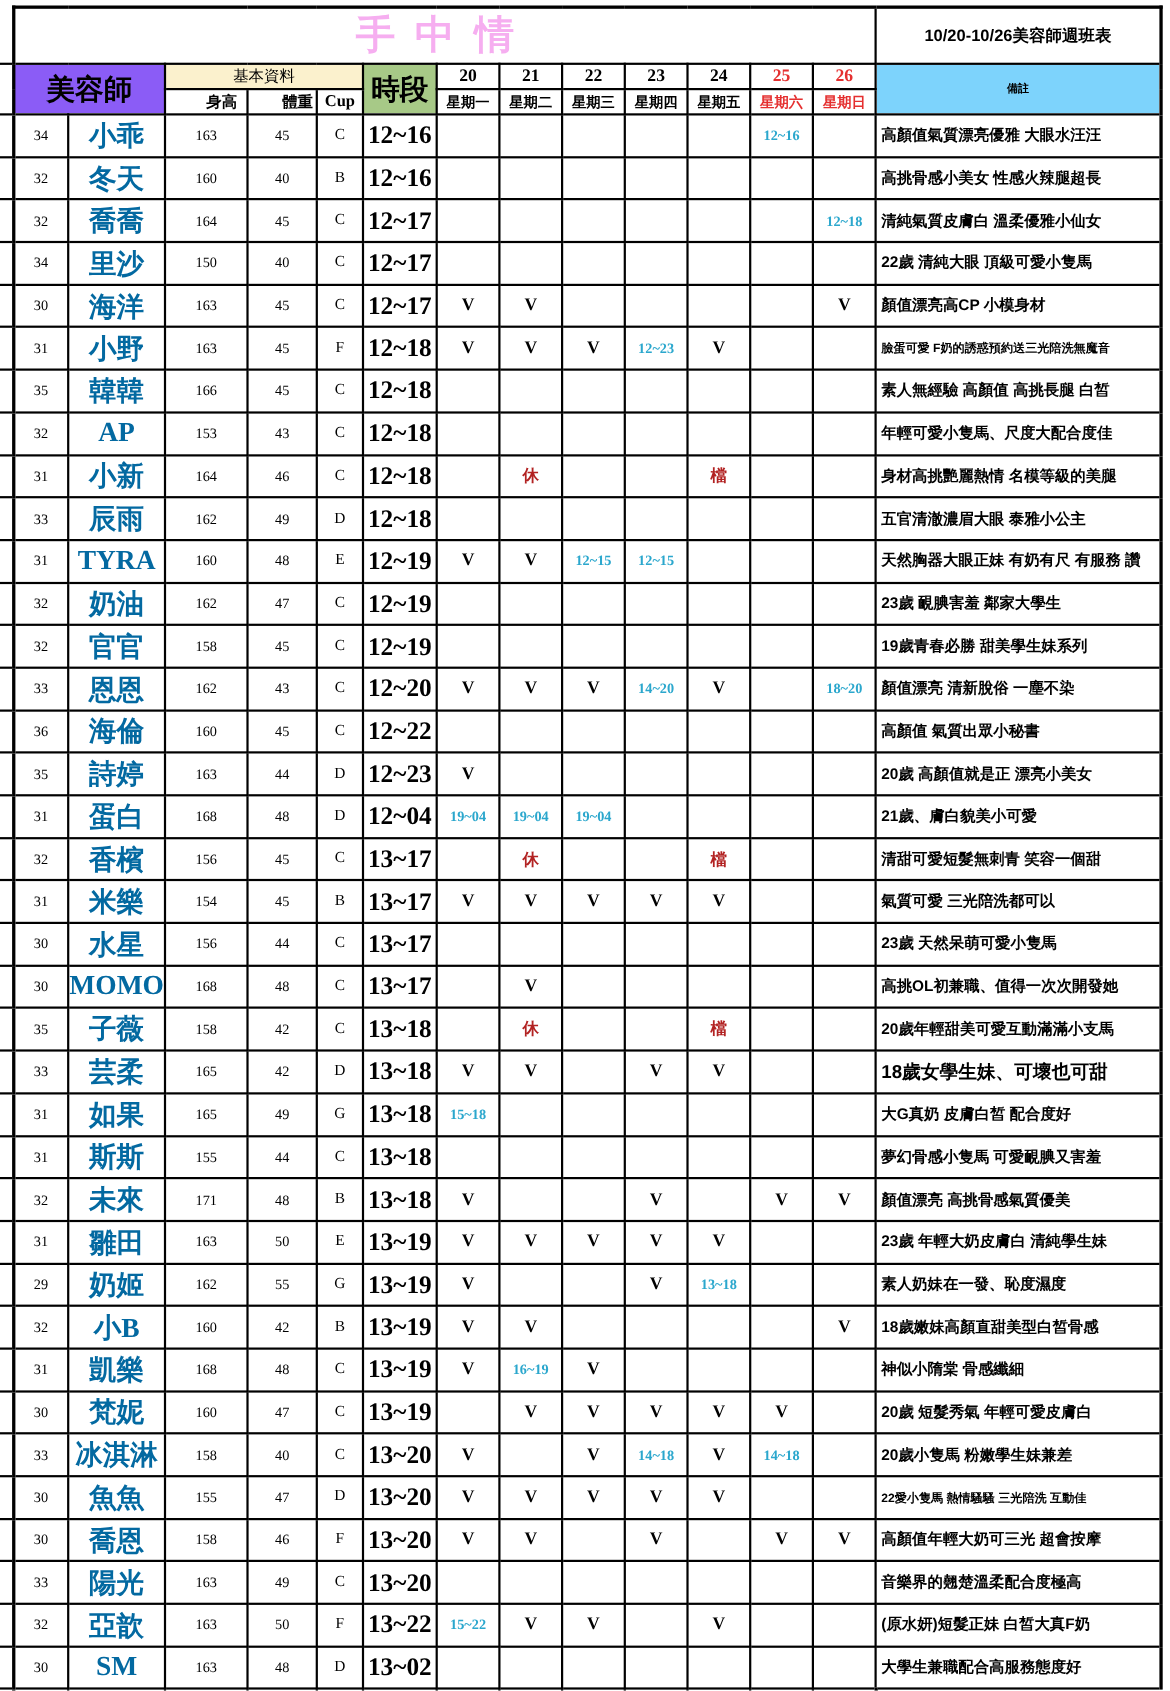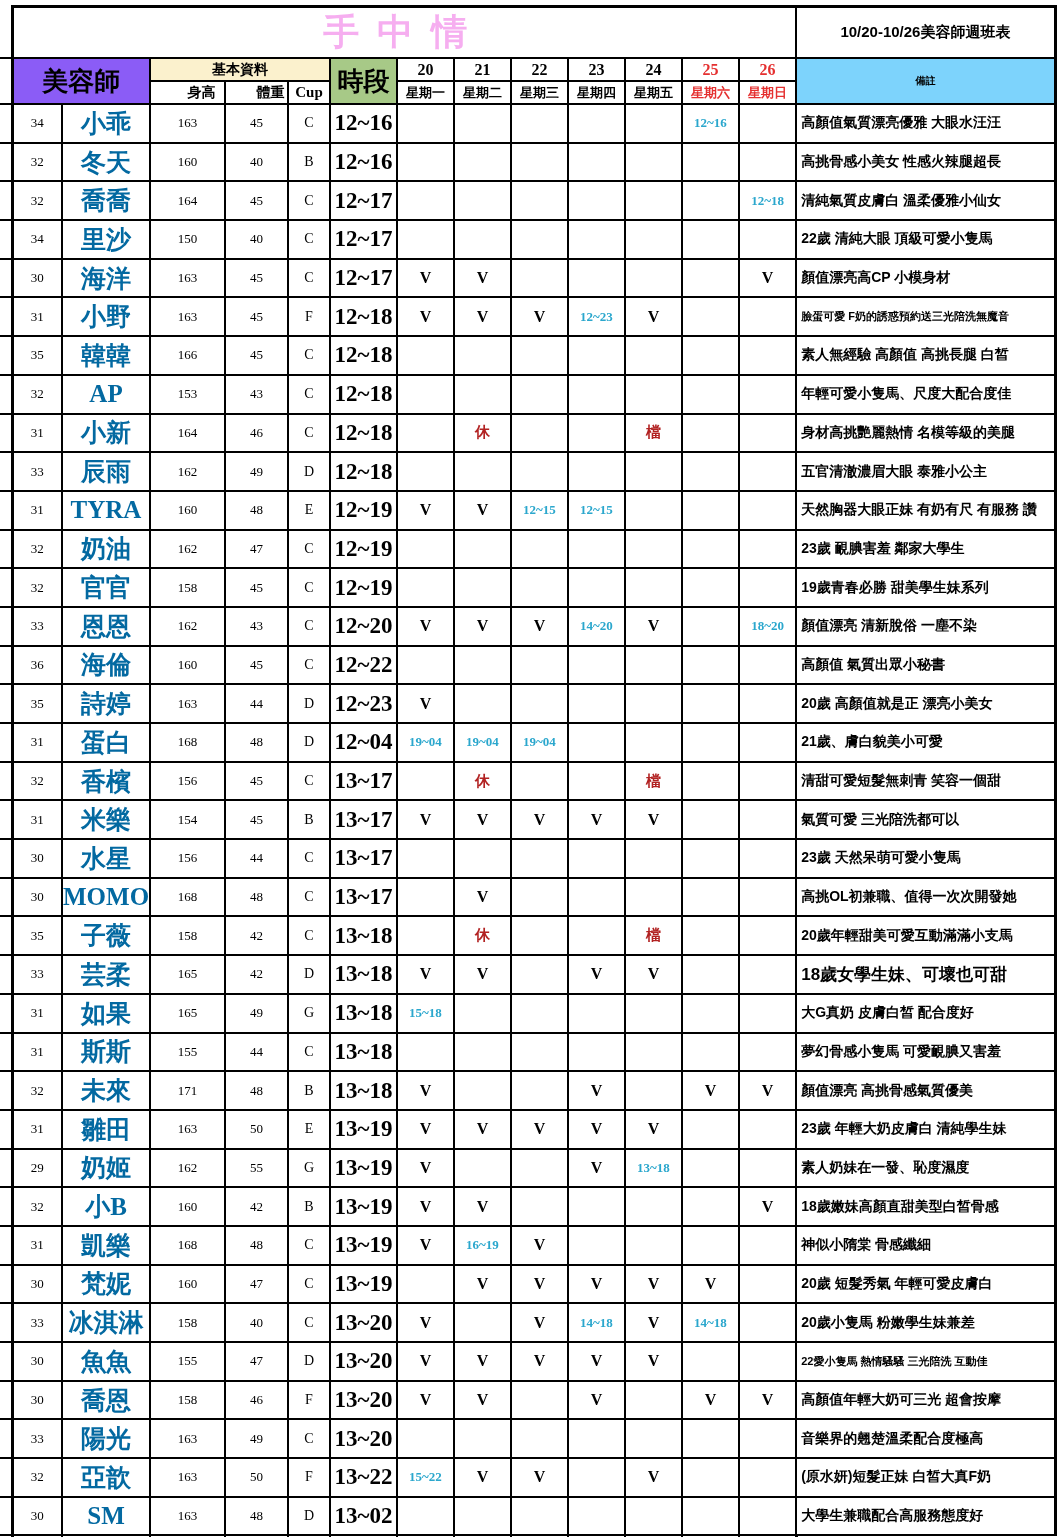--- a/index.html
+++ b/index.html
@@ -36,21 +36,21 @@
   tr.head-row{height:23px;}
   tr.data-row{height:38.7px;padding-left:48px;}
   tr.trailing-row{height:40px;}
 
   .tmain span{
     font-size:36px;font-weight:bold;color:#f6aef0;letter-spacing:18px;
   }
   .tnote{font-size:15px;font-weight:bold;color:#000;}
 
   .h-beautician{background:#8b5cf6;font-size:26px;font-weight:bold;color:#000;}
-  .h-basic{background:#fbf1cd;font-size:14px;font-weight:bold;}
+  .h-basic{background:#fbf1cd;font-size:14px;font-weight:normal;}
   .h-sub{font-size:14px;font-weight:bold;padding-left:28px;}
   .h-cup{font-family:"Liberation Serif",serif;font-size:15px;font-weight:bold;}
   .h-time{background:#a7c987;font-size:26px;font-weight:bold;}
   .h-date{font-family:"Liberation Serif",serif;font-size:16px;font-weight:bold;}
   .h-weekday{font-size:13px;font-weight:bold;}
   .weekend{color:#e53030;}
   .h-notes{background:#7dd3fc;font-size:10px;font-weight:bold;}
 
   .c-num{font-family:"Liberation Serif",serif;font-size:13px;}
   .c-name{font-family:"Liberation Serif","Liberation Sans",sans-serif;

